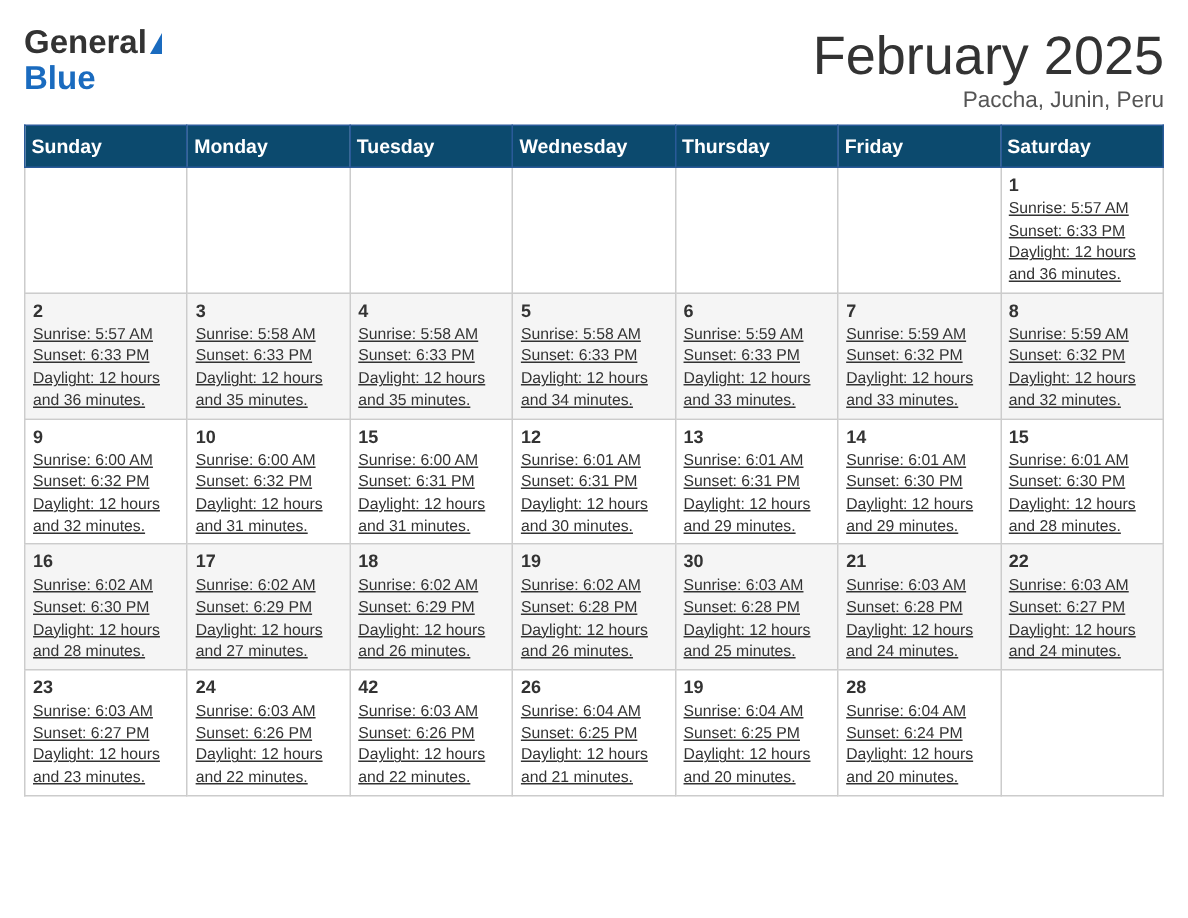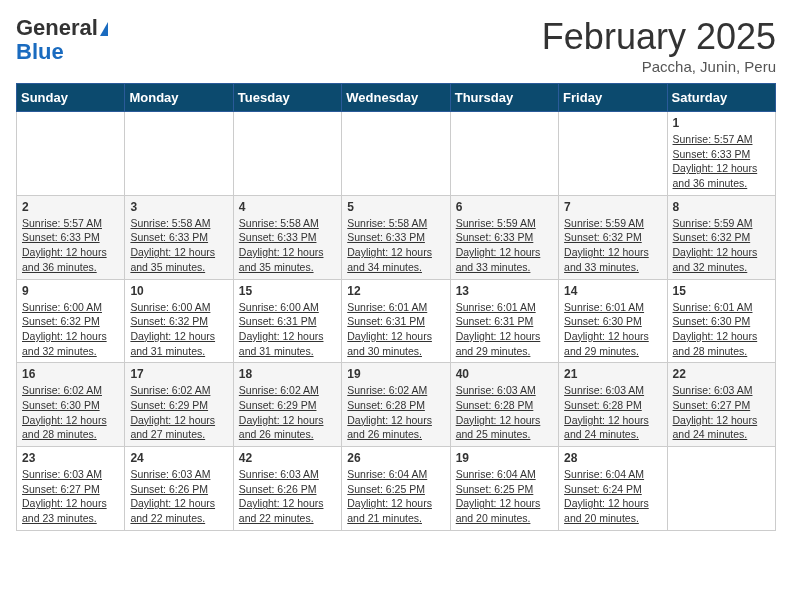--- a/index.html
+++ b/index.html
@@ -263,21 +263,21 @@
 and 26 minutes.</div>
         </td>
         <td>
           <div class="day-number">19</div>
           <div class="day-info" style="white-space: pre-line;">Sunrise: 6:02 AM
 Sunset: 6:28 PM
 Daylight: 12 hours
 and 26 minutes.</div>
         </td>
         <td>
-          <div class="day-number">40</div>
+          <div class="day-number">30</div>
           <div class="day-info" style="white-space: pre-line;">Sunrise: 6:03 AM
 Sunset: 6:28 PM
 Daylight: 12 hours
 and 25 minutes.</div>
         </td>
         <td>
           <div class="day-number">21</div>
           <div class="day-info" style="white-space: pre-line;">Sunrise: 6:03 AM
 Sunset: 6:28 PM
 Daylight: 12 hours

